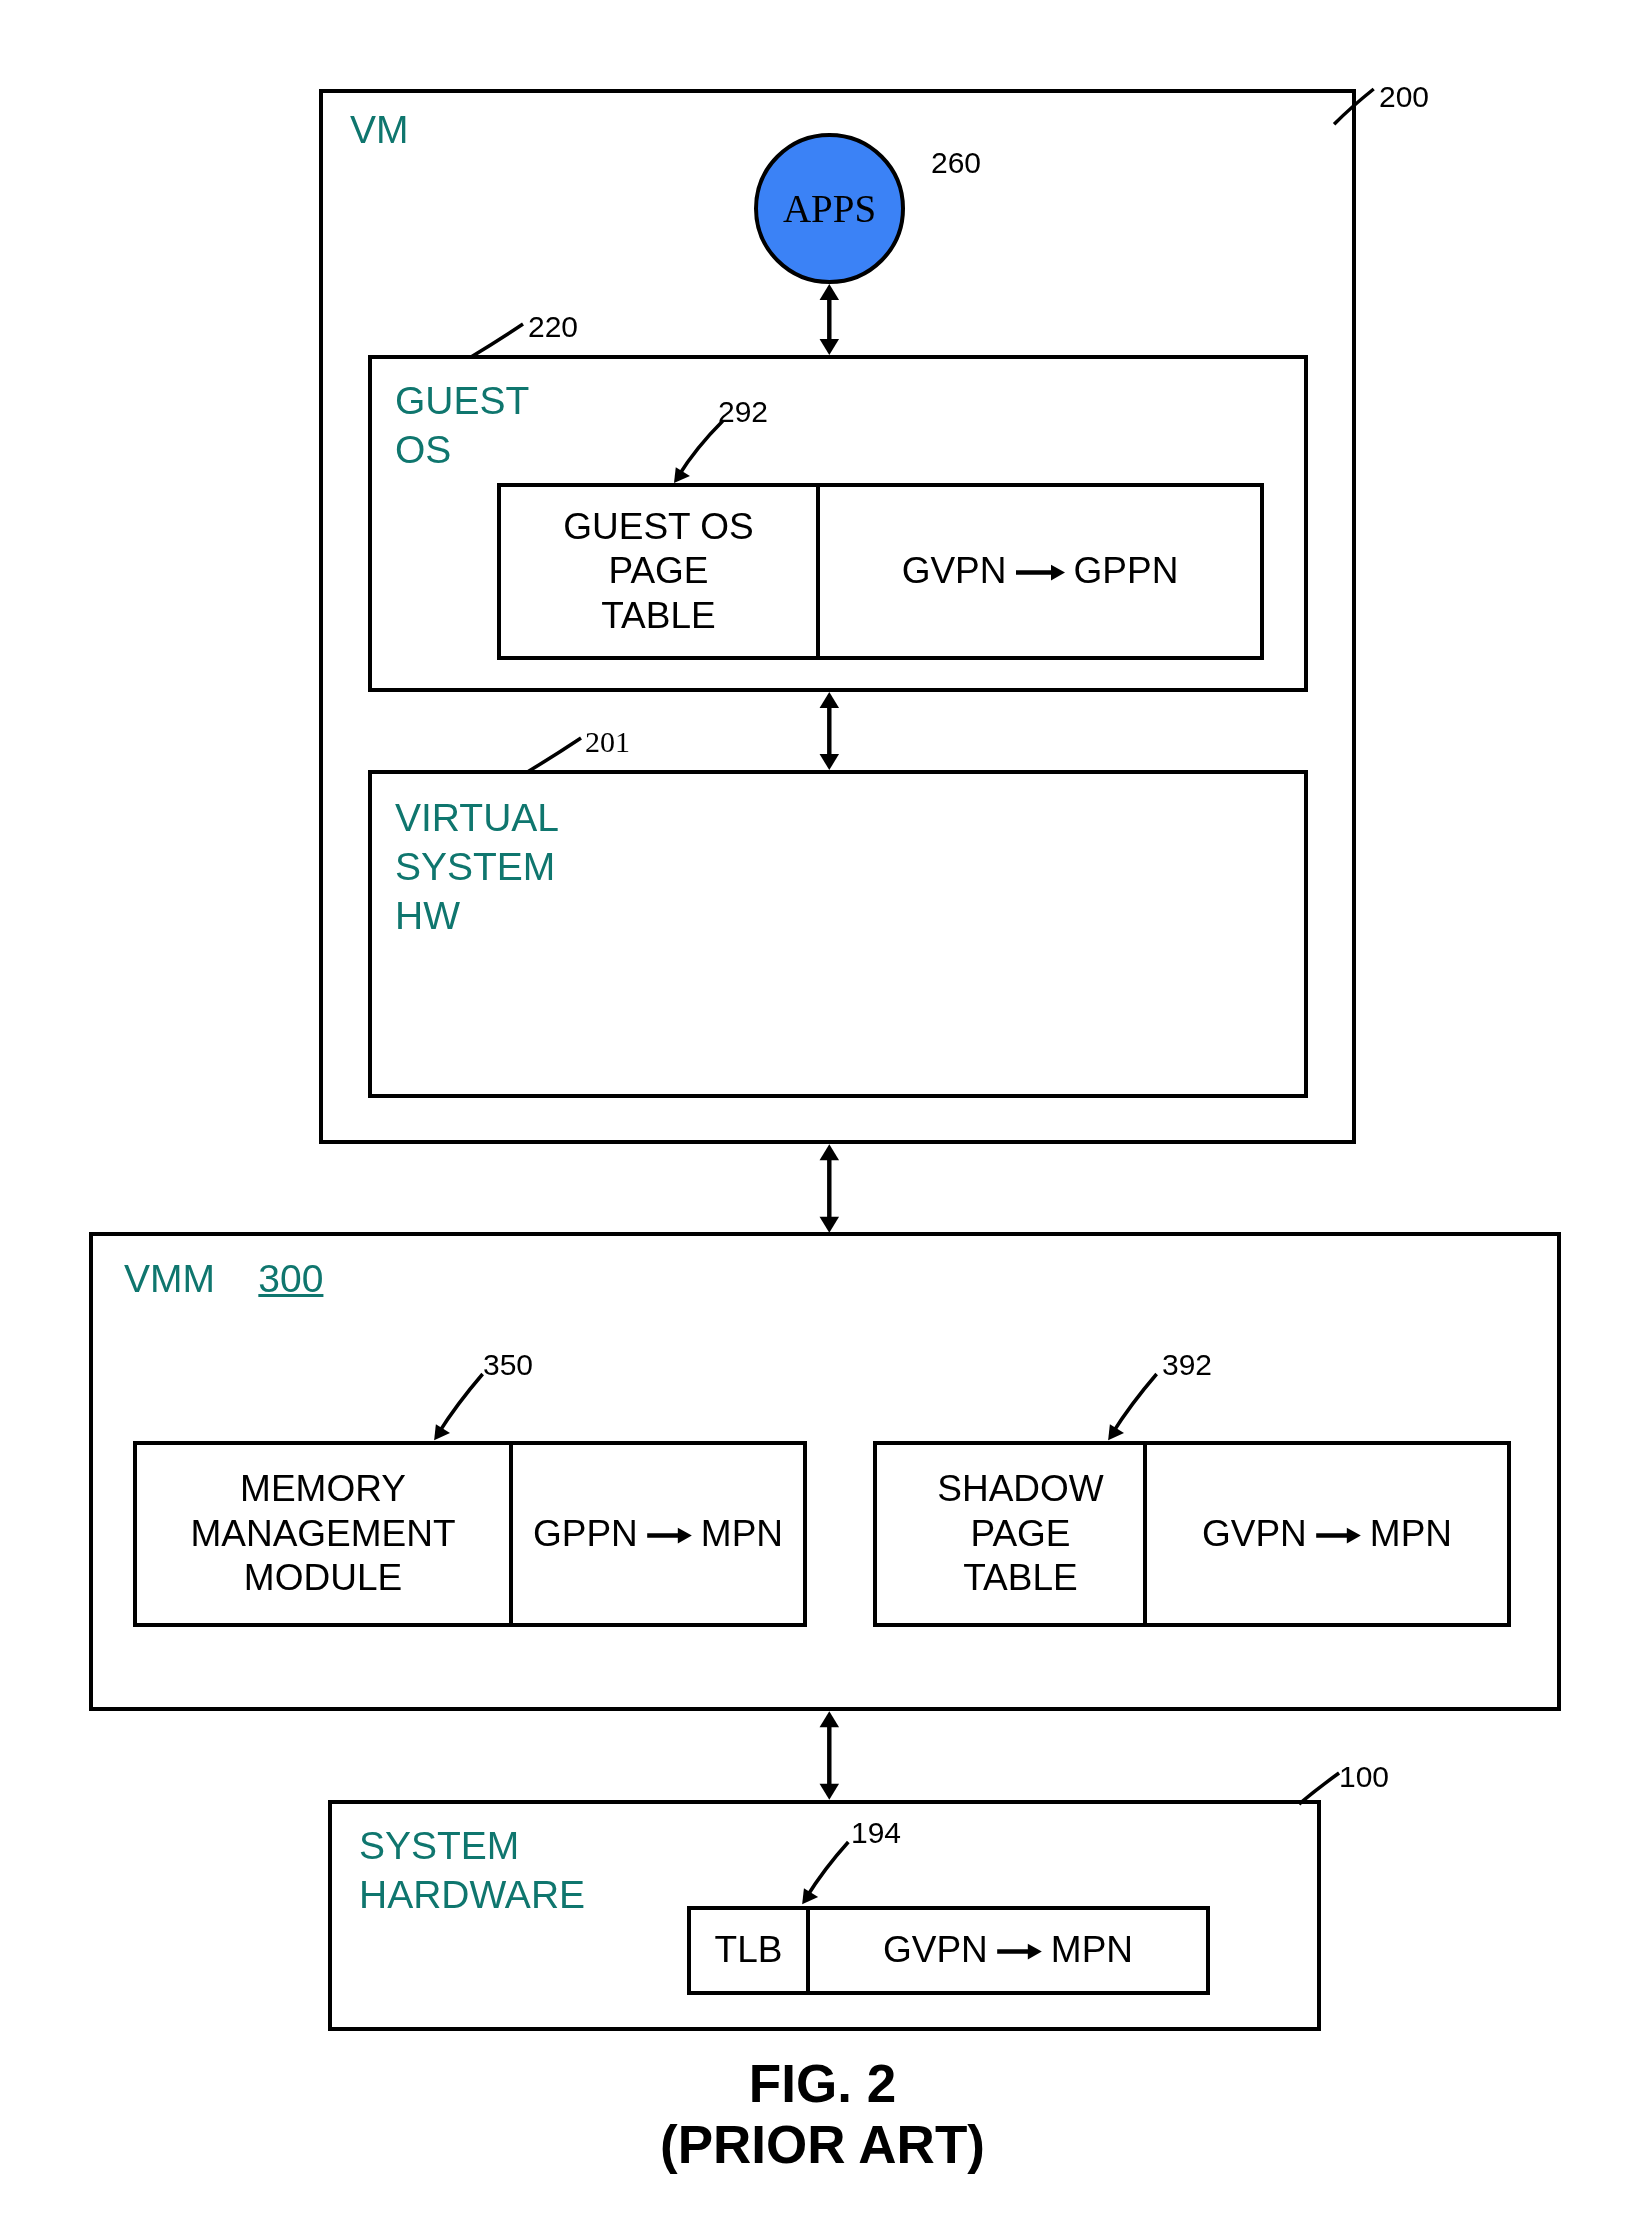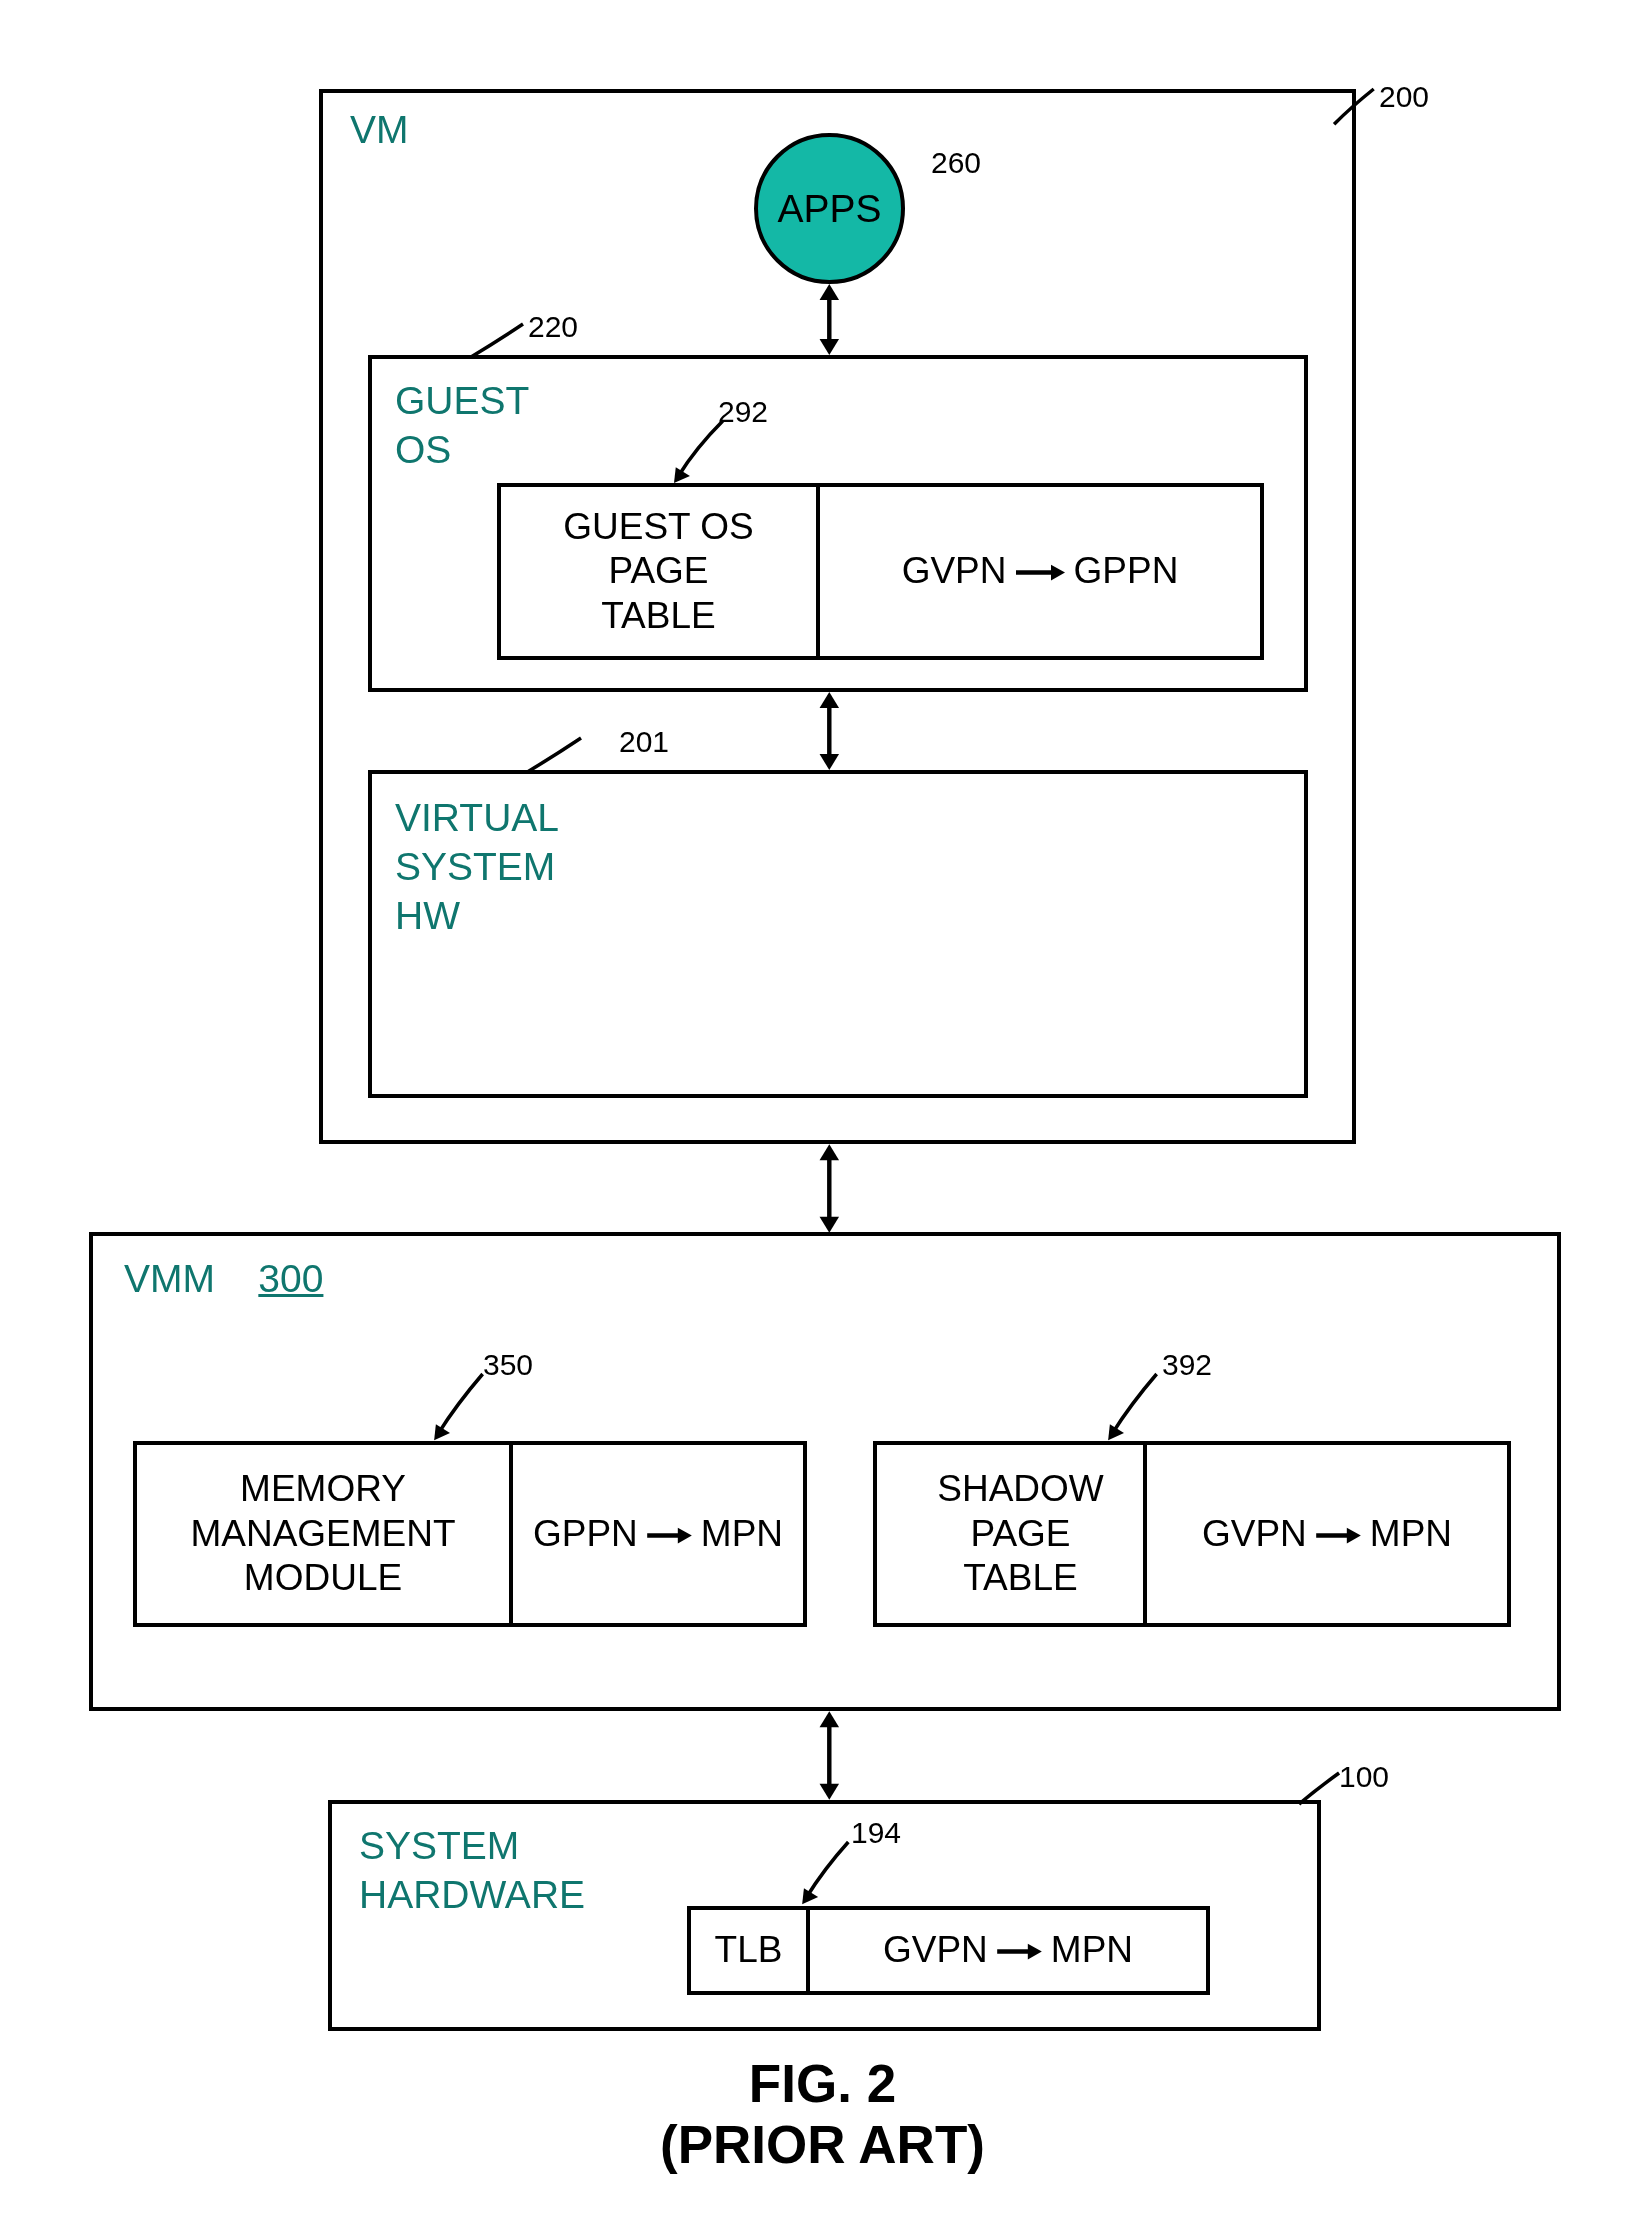--- a/index.html
+++ b/index.html
@@ -33,25 +33,26 @@
     position: absolute;
     font-size: 53px;
     font-weight: bold;
     text-align: center;
     width: 100%;
   }
   .circle {
     position: absolute;
     border: 4.4px solid #000;
     border-radius: 50%;
-    background: #14b8a6;
+    background: #3b82f6;
     display: flex;
     align-items: center;
     justify-content: center;
     font-size: 39px;
+    font-family: Liberation Serif, serif;
   }
   svg.arrow { position: absolute; overflow: visible; }
   .underline { text-decoration: underline; }
   .inner-table {
     position: absolute;
     display: flex;
     border: 4.4px solid #000;
   }
   .inner-table > div {
     padding: 8.9px 16px;
@@ -123,21 +124,21 @@
 <svg class="arrow" style="left:816px; top:692px; width:26.6px; height:78px;" viewBox="0 0 30 88" width="26.6" height="78">
   <line x1="15" y1="8" x2="15" y2="80" stroke="#000" stroke-width="5"></line>
   <polygon points="15,0 4,18 26,18" fill="#000"></polygon>
   <polygon points="15,88 4,70 26,70" fill="#000"></polygon>
 </svg>
 
 <div class="box" style="left:368px; top:770px; width:940px; height:328px;"></div>
 <div class="label" style="left:395px; top:794px; white-space:pre;">VIRTUAL
 SYSTEM
 HW</div>
-<div class="refnum" style="left:619px; top:725px;">201</div>
+<div class="refnum" style="left:585px; top:725px;font-family:Liberation Serif, serif;">201</div>
 <svg class="arrow" style="left:528px; top:738px; width:62px; height:44px;" viewBox="0 0 70 50" width="62" height="44">
   <path d="M60 0 Q30 20 0 38" stroke="#000" stroke-width="4" fill="none"></path>
 </svg>
 
 <svg class="arrow" style="left:816px; top:1144px; width:26.6px; height:89px;" viewBox="0 0 30 100" width="26.6" height="89">
   <line x1="15" y1="8" x2="15" y2="92" stroke="#000" stroke-width="5"></line>
   <polygon points="15,0 4,18 26,18" fill="#000"></polygon>
   <polygon points="15,100 4,82 26,82" fill="#000"></polygon>
 </svg>
 

